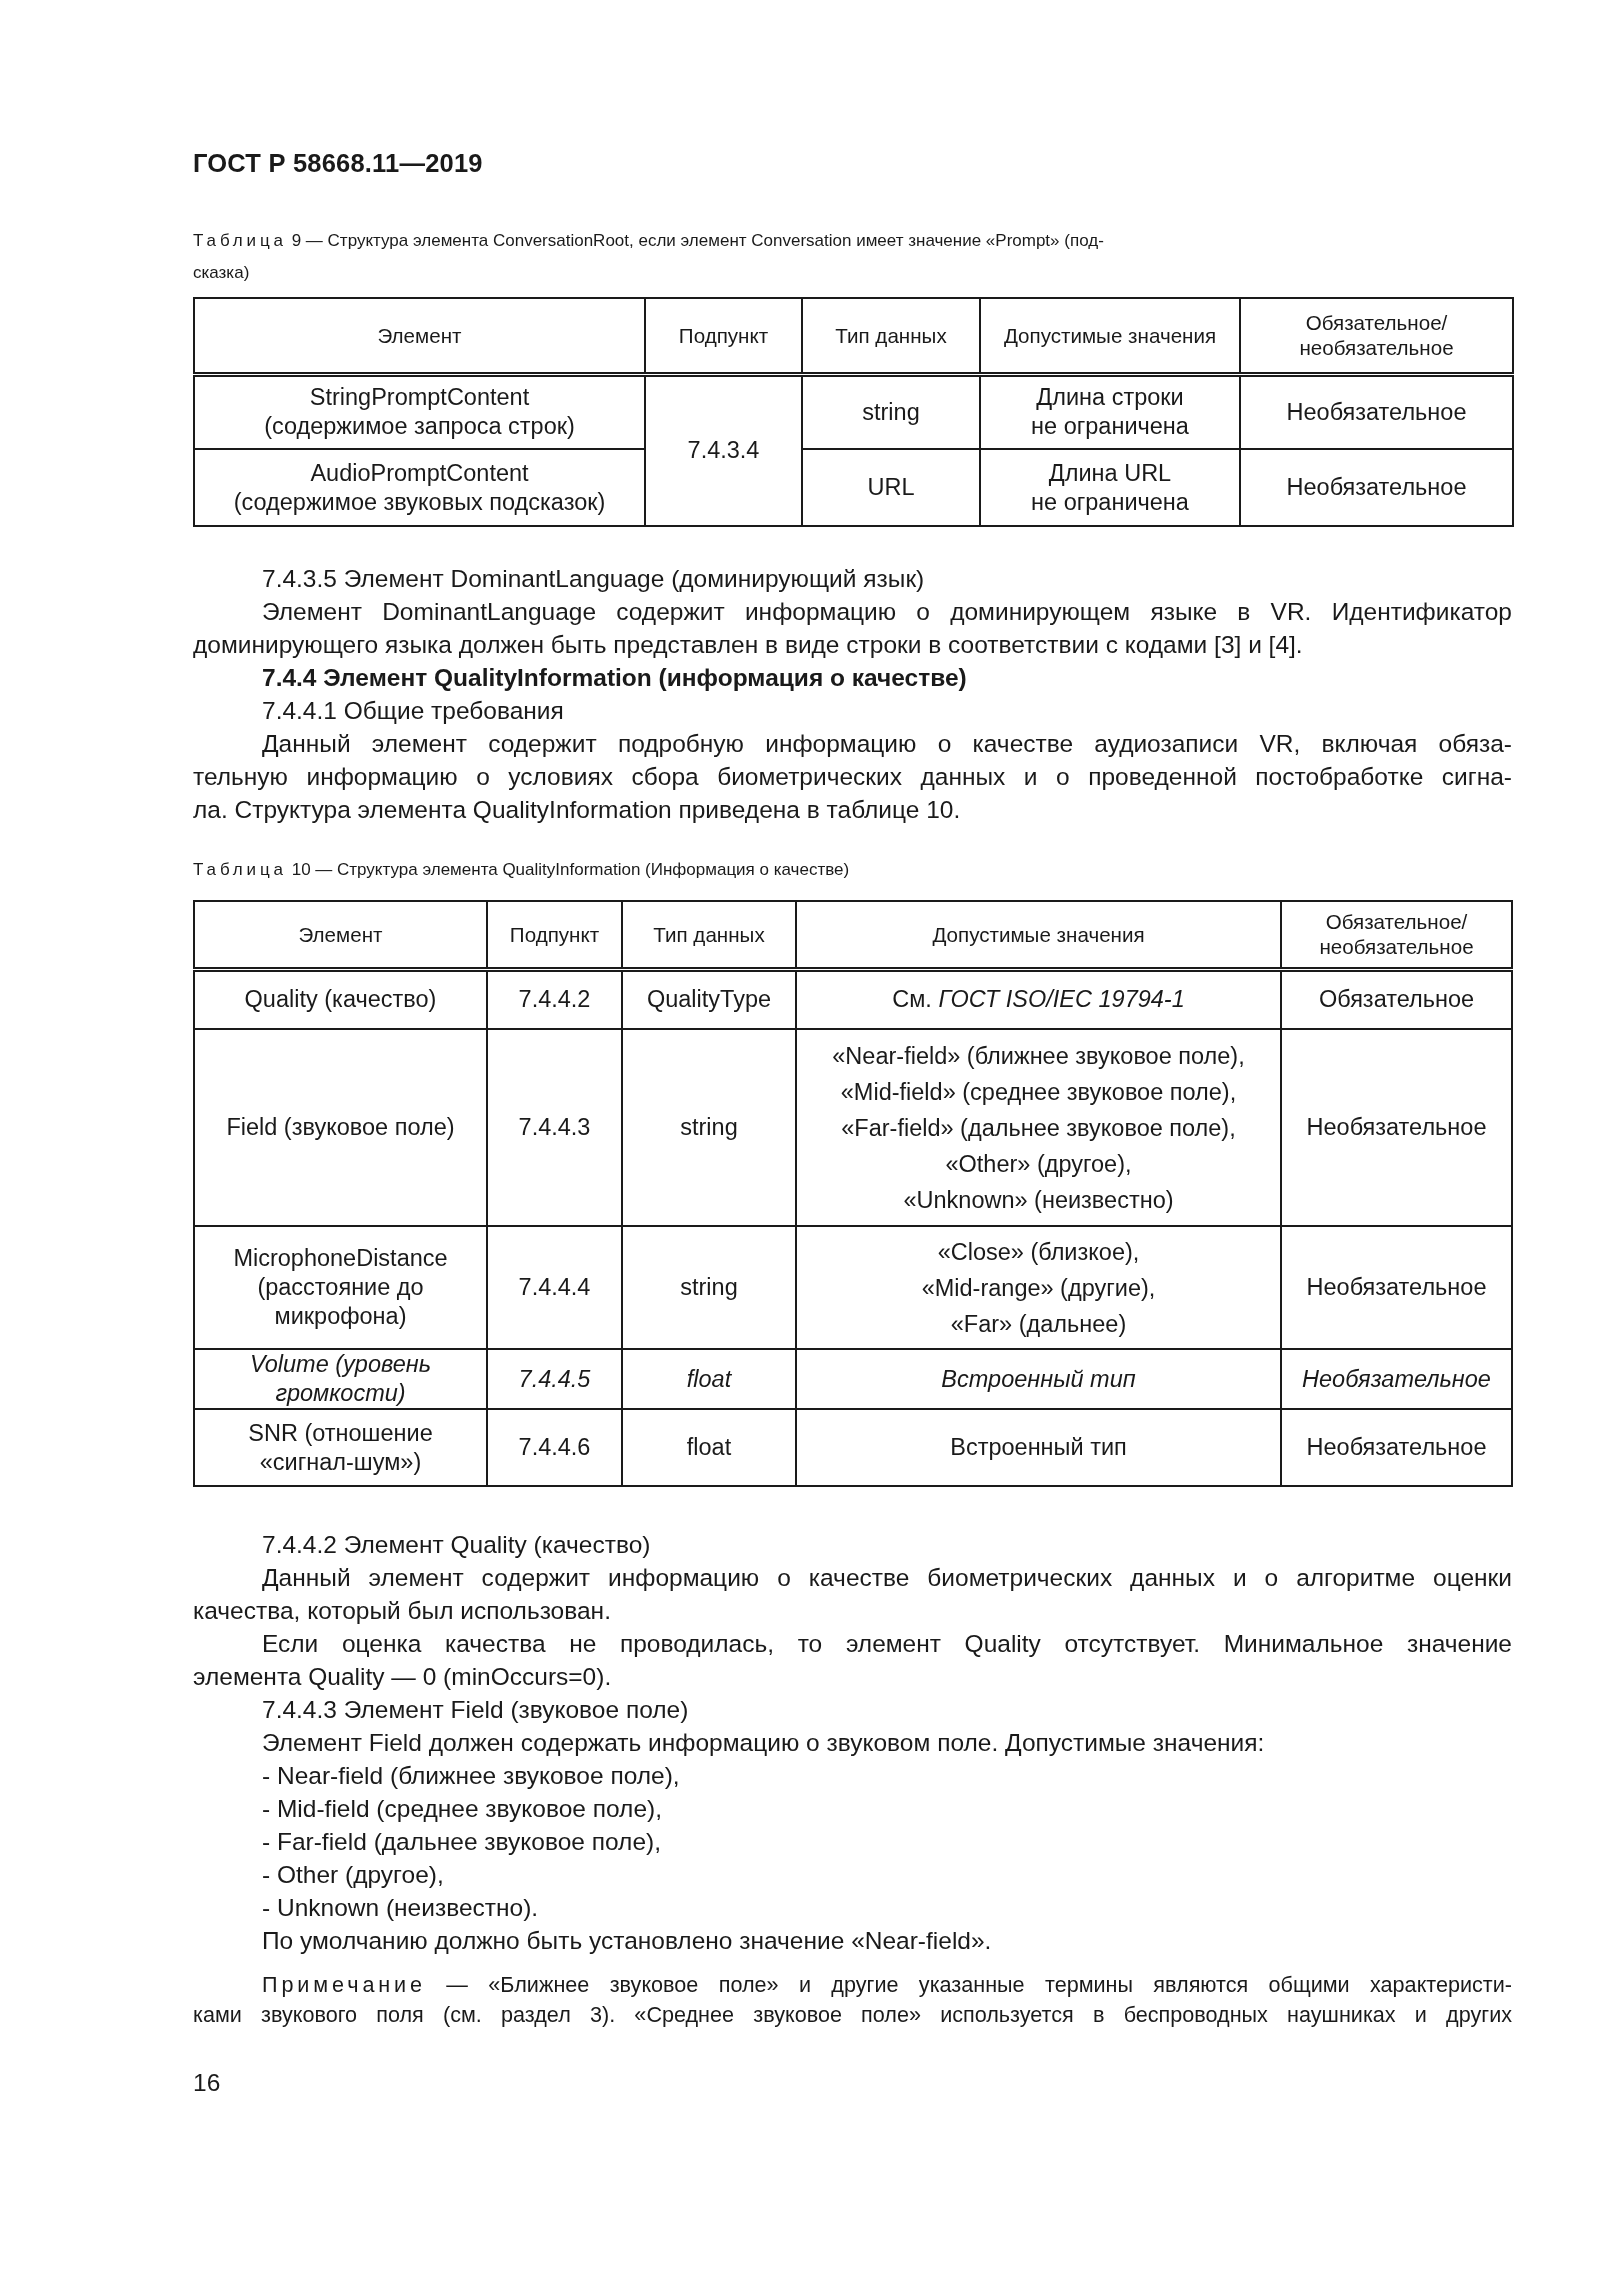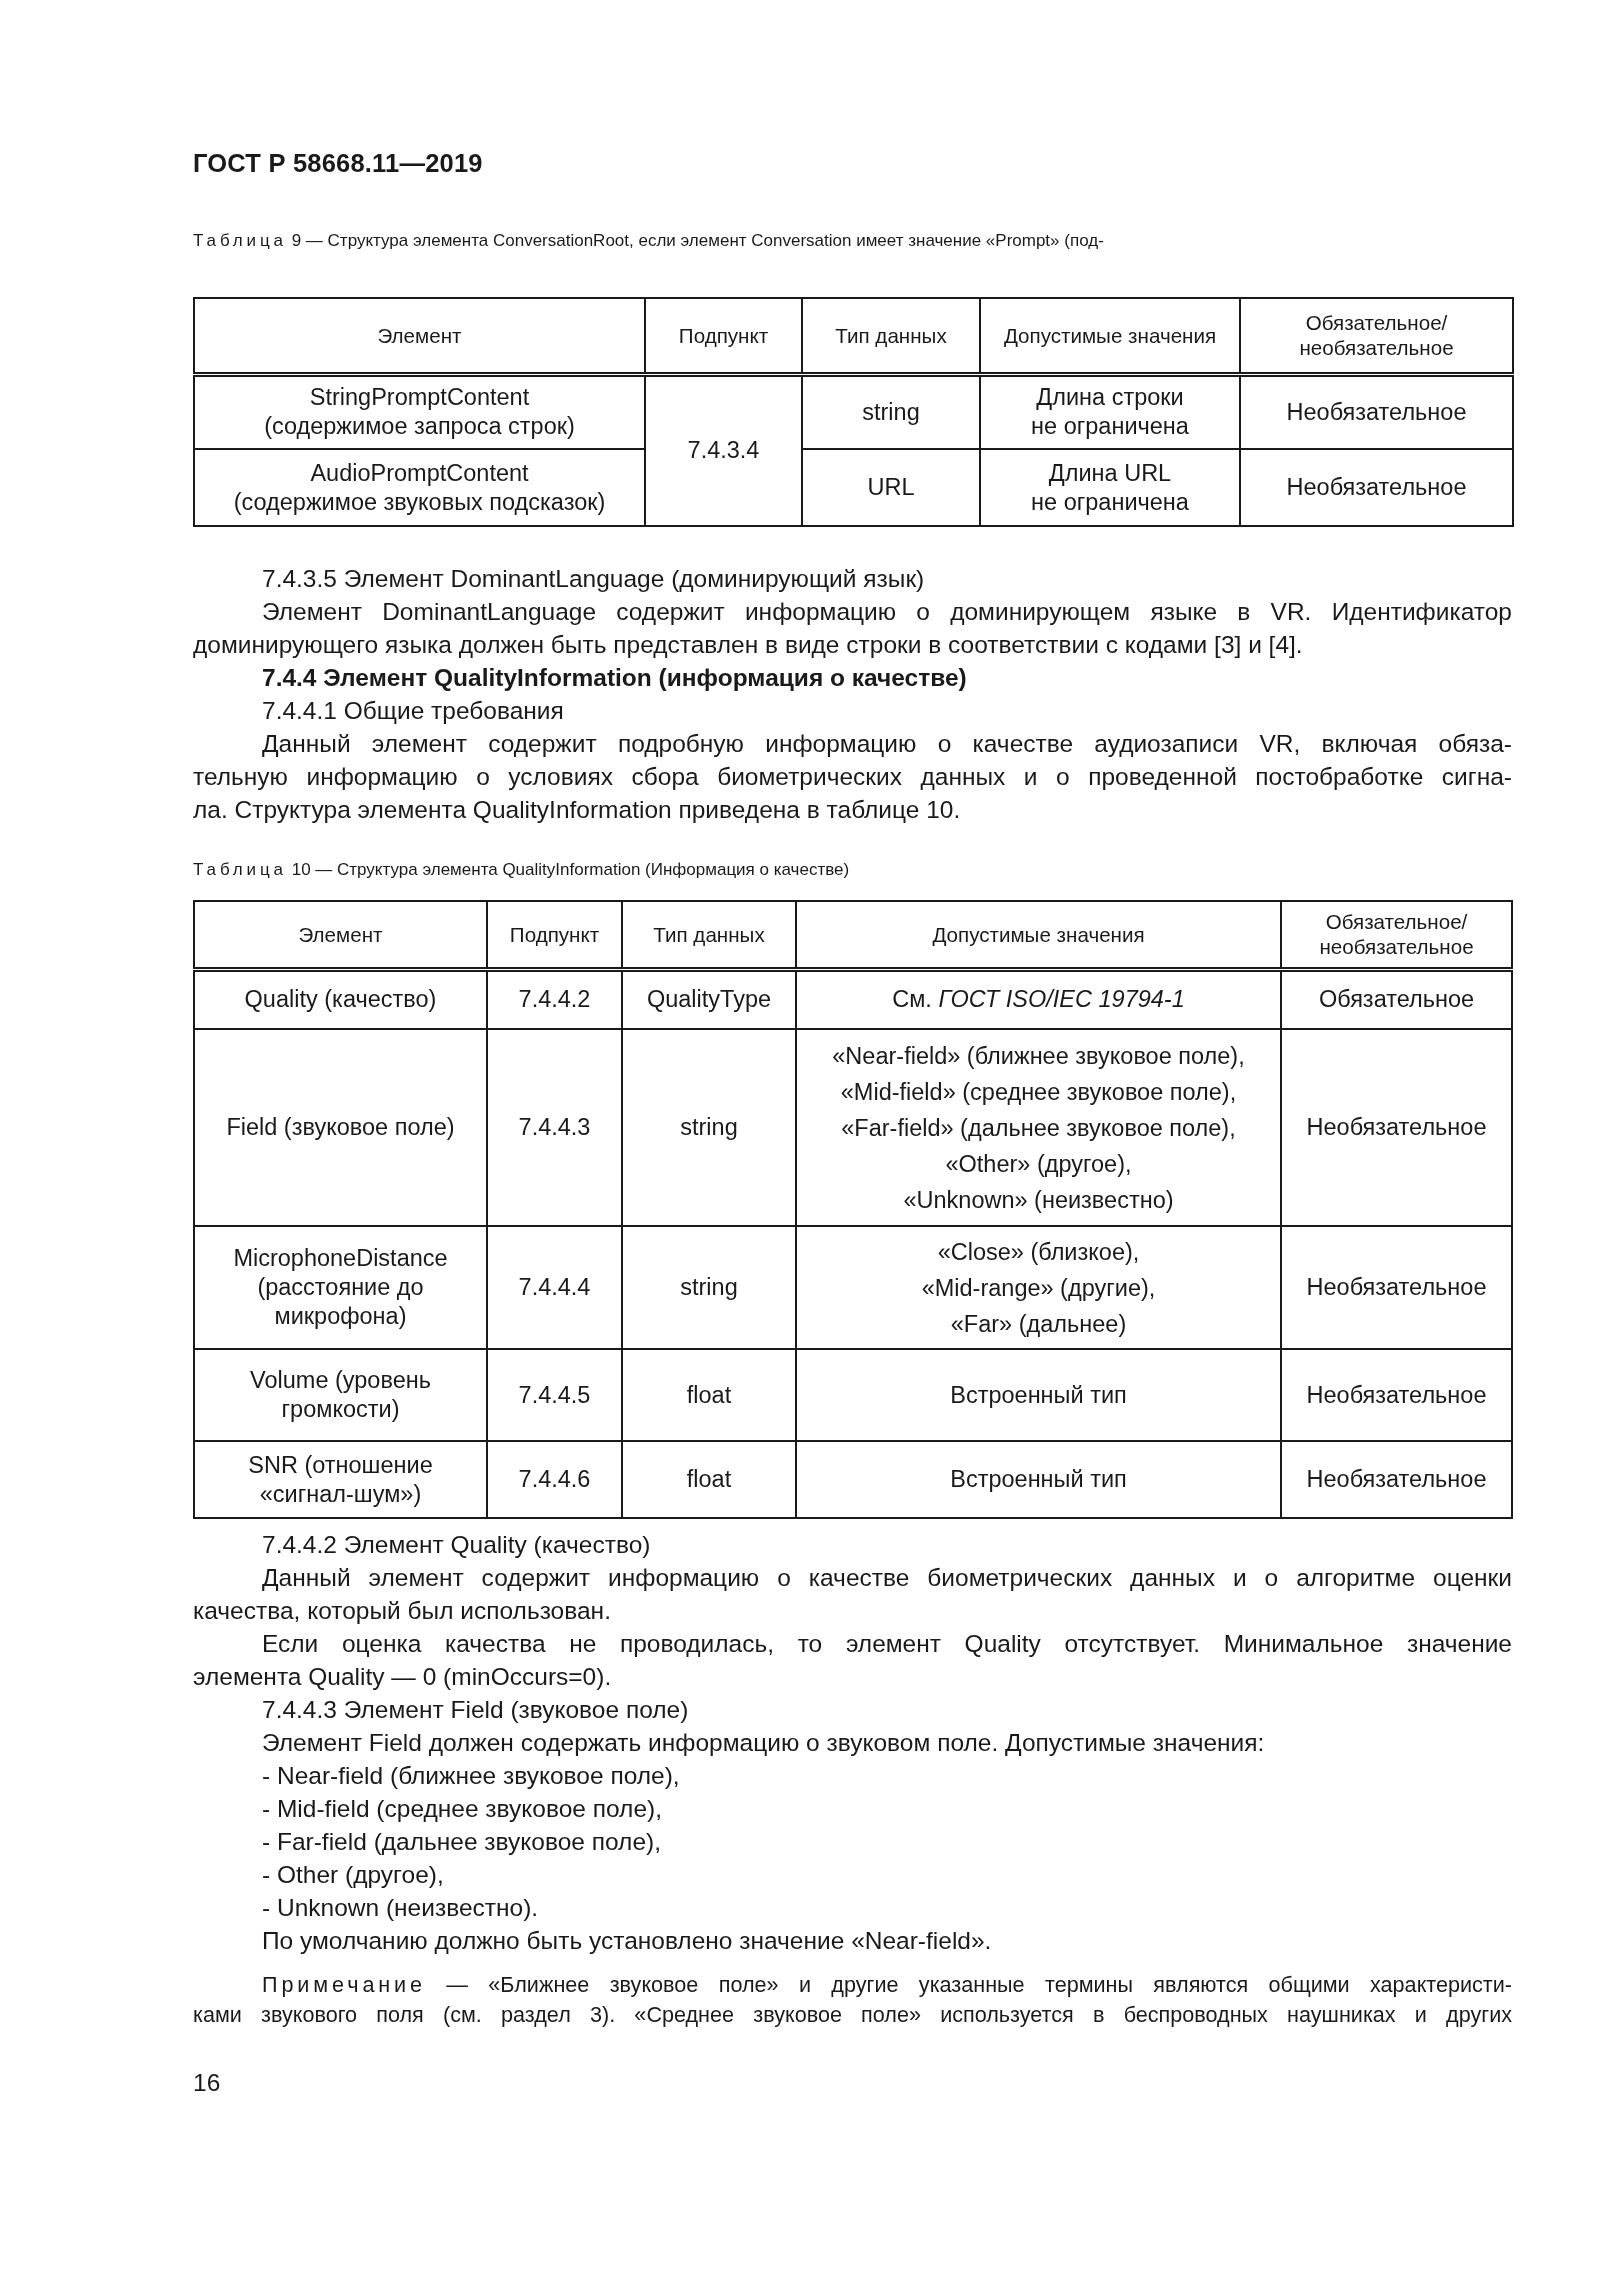--- a/index.html
+++ b/index.html
@@ -32,20 +32,21 @@
   .values-list span { display: block; line-height: 36px; }
   .page-num { left: 193px; top: 2069px; font-size: 24.5px; }
 </style>
 </head>
 <body>
 
 <div class="abs doc-header">ГОСТ Р 58668.11—2019</div>
 
 <div class="abs caption" style="top:225px;">
   <span class="line"><span class="spaced">Таблица</span><span> 9 — Структура элемента ConversationRoot, если элемент Conversation имеет значение «Prompt» (под-</span></span>
+  <span class="line">сказка)</span>
 </div>
 
 <table class="gost" style="left:193px; top:297px; width:1319px;">
   <colgroup>
     <col style="width:451px">
       <col style="width:157px">
       <col style="width:178px">
       <col style="width:260px">
       <col style="width:273px">
   </colgroup>
@@ -150,21 +151,21 @@
         </td>
     <td>7.4.4.4</td>
     <td>string</td>
     <td class="values-list">
       <span>«Close» (близкое),</span>
       <span>«Mid-range» (другие),</span>
       <span>«Far» (дальнее)</span>
     </td>
     <td>Необязательное</td>
   </tr>
-  <tr class="thick" style="height:92px;">
+  <tr class="thick" style="height:60px;font-style:italic;">
     <td>
           <span class="line">Volume (уровень</span>
           <span class="line">громкости)</span>
         </td>
     <td>7.4.4.5</td>
     <td>float</td>
     <td>Встроенный тип</td>
     <td>Необязательное</td>
   </tr>
   <tr style="height:77px;border-radius:9px;">

